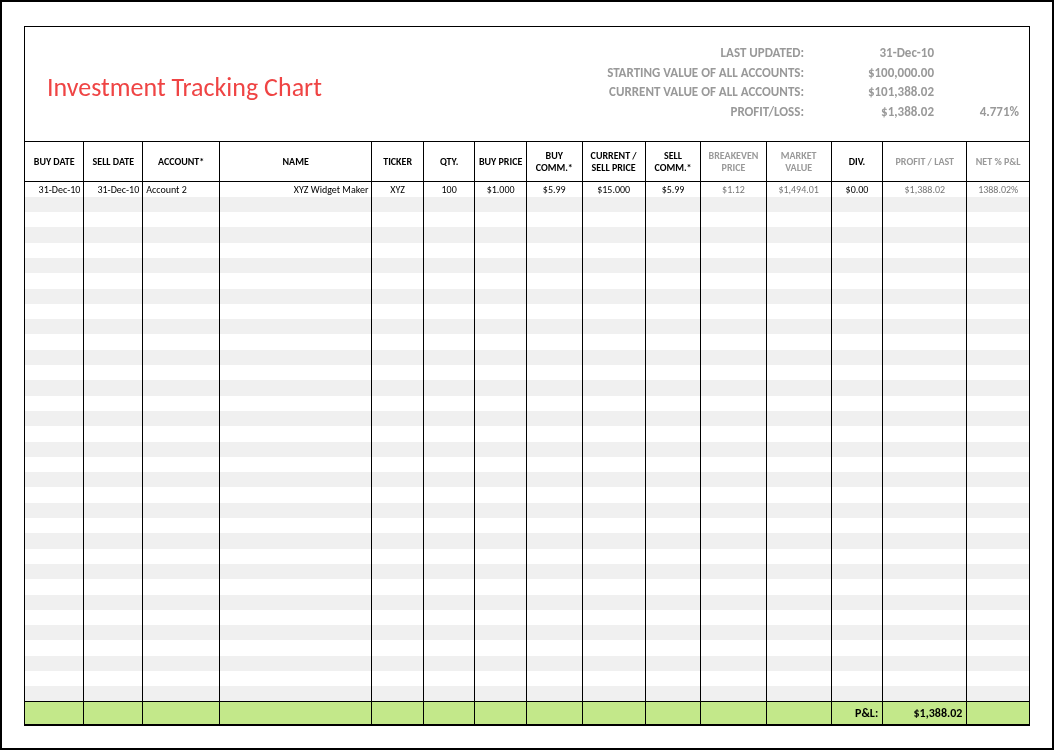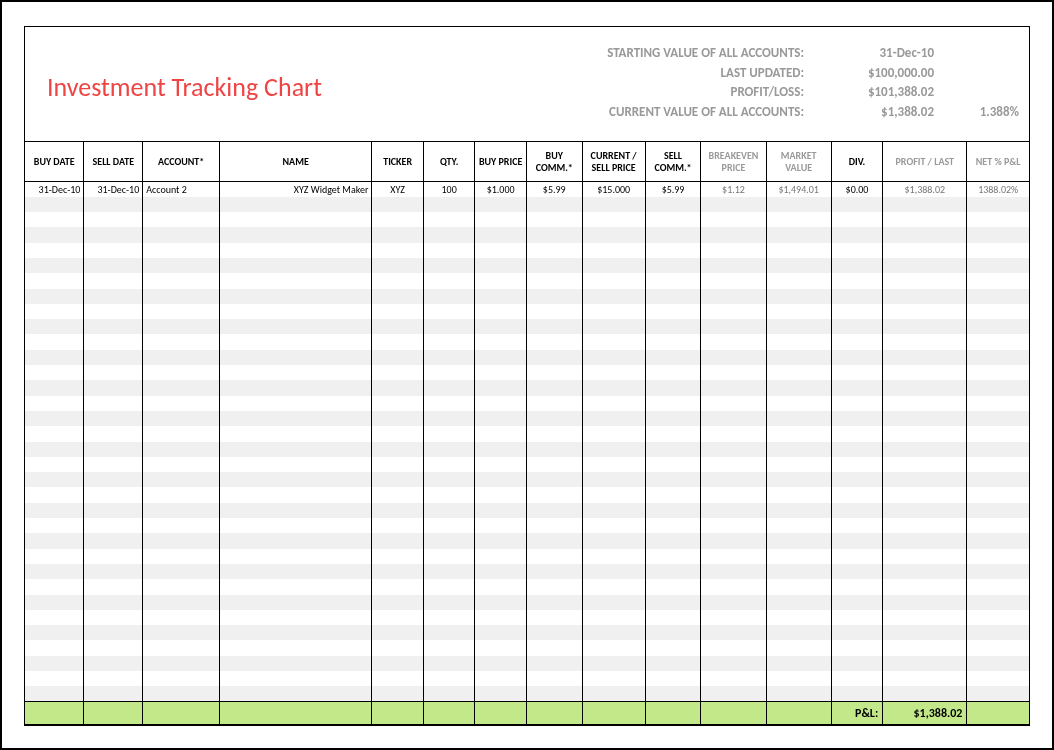--- a/index.html
+++ b/index.html
@@ -116,36 +116,36 @@
 </head>
 <body>
 
 <div class="outer-frame">
   <div class="inner-page">
 
     <div class="header-area">
       <div class="title">Investment Tracking Chart</div>
       <div class="summary">
         <div class="summary-labels">
+          <div>LAST UPDATED:</div>
           <div>STARTING VALUE OF ALL ACCOUNTS:</div>
-          <div>LAST UPDATED:</div>
+          <div>CURRENT VALUE OF ALL ACCOUNTS:</div>
           <div>PROFIT/LOSS:</div>
-          <div>CURRENT VALUE OF ALL ACCOUNTS:</div>
         </div>
         <div class="summary-values">
           <div>31-Dec-10</div>
           <div>$100,000.00</div>
           <div>$101,388.02</div>
           <div>$1,388.02</div>
         </div>
         <div class="summary-pct">
           <div>&nbsp;</div>
           <div>&nbsp;</div>
           <div>&nbsp;</div>
-          <div>1.388%</div>
+          <div>4.771%</div>
         </div>
       </div>
     </div>
 
     <div class="table-wrap">
       <table>
         <colgroup>
           <col style="width:56px">
             <col style="width:56px">
             <col style="width:73px">

